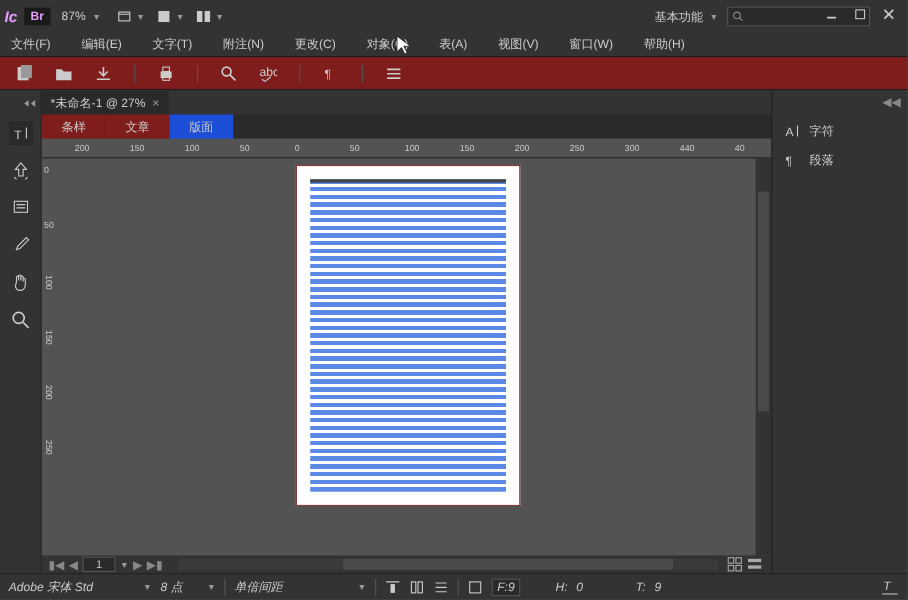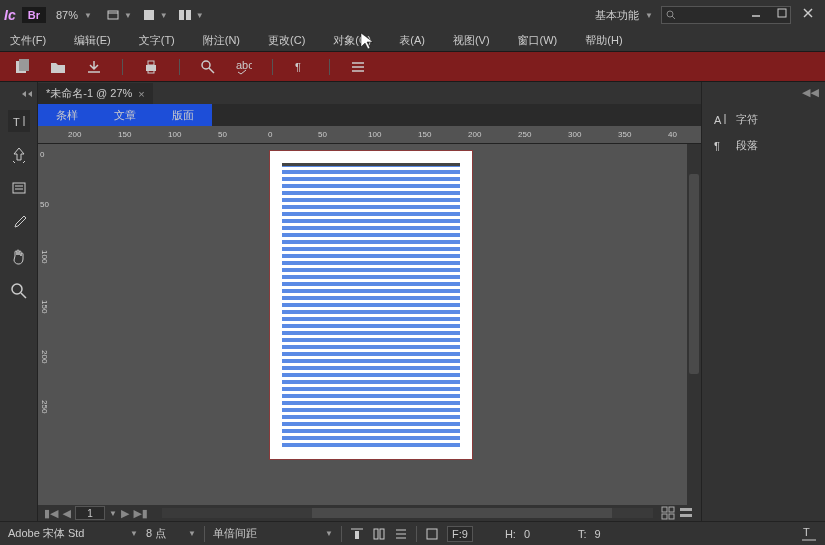--- a/index.html
+++ b/index.html
@@ -23,21 +23,21 @@
 .toolbar2 .ico{width:16px;height:16px;}
 .main-area{display:flex;height:calc(100% - 30px - 22px - 30px - 24px);}
 .tools-left{width:38px;background:#333;display:flex;flex-direction:column;align-items:center;padding-top:8px;gap:12px;border-right:1px solid #222;}
 .tool{width:22px;height:22px;display:flex;align-items:center;justify-content:center;}
 .tool.active{background:#2a2a2a;}
 .center{flex:1;display:flex;flex-direction:column;background:#333;}
 .doc-tab-bar{height:22px;background:#333;display:flex;align-items:flex-end;}
 .doc-tab{background:#2a2a2a;padding:3px 8px;display:flex;align-items:center;gap:6px;font-size:10px;}
 .doc-tab .close{color:#999;}
 .sub-tabs{height:22px;background:#2a2a2a;display:flex;align-items:center;}
-.sub-tab{padding:4px 18px;background:#1d4ed8;}
+.sub-tab{padding:4px 18px;background:#7f1d1d;}
 .sub-tab.active{background:#1d4ed8;}
 .ruler-h{height:18px;background:#535353;display:flex;align-items:center;font-size:8px;color:#ccc;position:relative;border-bottom:1px solid #222;}
 .ruler-h .tick{position:absolute;font-size:8px;}
 .canvas-wrap{flex:1;display:flex;background:#535353;overflow:hidden;}
 .ruler-v{width:18px;background:#535353;position:relative;}
 .ruler-v .tick{font-size:8px;position:absolute;left:2px;}
 .canvas{flex:1;background:#535353;position:relative;display:flex;justify-content:center;padding-top:6px;}
 .page{width:204px;height:310px;background:#fff;border:1px solid #8a3a3a;position:relative;padding:12px;}
 .page-content{width:100%;height:100%;background:repeating-linear-gradient(to bottom,#5a8ae5 0,#5a8ae5 4px,#fff 4px,#fff 7px);position:relative;}
 .page-content::before{content:"";position:absolute;top:0;left:0;right:0;height:3px;background:#444;}
@@ -46,21 +46,21 @@
 .scroll-h-bar{height:16px;background:#333;display:flex;align-items:center;}
 .pager{display:flex;align-items:center;gap:4px;padding:0 6px;}
 .pager .btn{color:#888;}
 .pager input{background:#2a2a2a;border:1px solid #555;width:30px;height:14px;color:#ccc;text-align:center;font-size:10px;}
 .scroll-h{flex:1;background:#3a3a3a;height:10px;margin:0 8px;position:relative;}
 .scroll-h .thumb{background:#4a4a4a;height:100%;width:300px;position:absolute;left:150px;}
 .view-toggle{display:flex;gap:4px;padding-right:8px;}
 .right-panel{width:124px;background:#333;border-left:1px solid #222;padding-top:24px;}
 .right-panel .collapse-tr{position:absolute;right:6px;top:86px;color:#888;}
 .panel-item{height:26px;display:flex;align-items:center;padding:0 10px;gap:8px;}
-.statusbar{height:24px;background:#333;display:flex;align-items:center;padding:0 8px;gap:8px;border-top:1px solid #222;}
+.statusbar{height:24px;background:#333;display:flex;align-items:center;padding:0 8px;gap:8px;border-top:1px solid #222;font-style:italic;}
 .statusbar .sel{background:transparent;display:flex;align-items:center;gap:6px;border:none;}
 .statusbar .field-box{background:#2a2a2a;border:1px solid #555;padding:1px 4px;height:16px;display:flex;align-items:center;font-size:10px;}
 .sep{width:1px;height:16px;background:#555;}
 svg{display:block;}
 .cursor-main{position:absolute;left:360px;top:32px;}
 </style>
 </head>
 <body>
 
 <div class="titlebar">
@@ -225,21 +225,21 @@
       <span class="tick" style="left:80px">150</span>
       <span class="tick" style="left:130px">100</span>
       <span class="tick" style="left:180px">50</span>
       <span class="tick" style="left:230px">0</span>
       <span class="tick" style="left:280px">50</span>
       <span class="tick" style="left:330px">100</span>
       <span class="tick" style="left:380px">150</span>
       <span class="tick" style="left:430px">200</span>
       <span class="tick" style="left:480px">250</span>
       <span class="tick" style="left:530px">300</span>
-      <span class="tick" style="left:580px">350</span>
+      <span class="tick" style="left:580px">440</span>
       <span class="tick" style="left:630px">40</span>
     </div>
     <div class="canvas-wrap">
       <div class="ruler-v">
         <span class="tick" style="top:6px">0</span>
         <span class="tick" style="top:56px">50</span>
         <span class="tick" style="top:106px;writing-mode:vertical-lr">100</span>
         <span class="tick" style="top:156px;writing-mode:vertical-lr">150</span>
         <span class="tick" style="top:206px;writing-mode:vertical-lr">200</span>
         <span class="tick" style="top:256px;writing-mode:vertical-lr">250</span>

